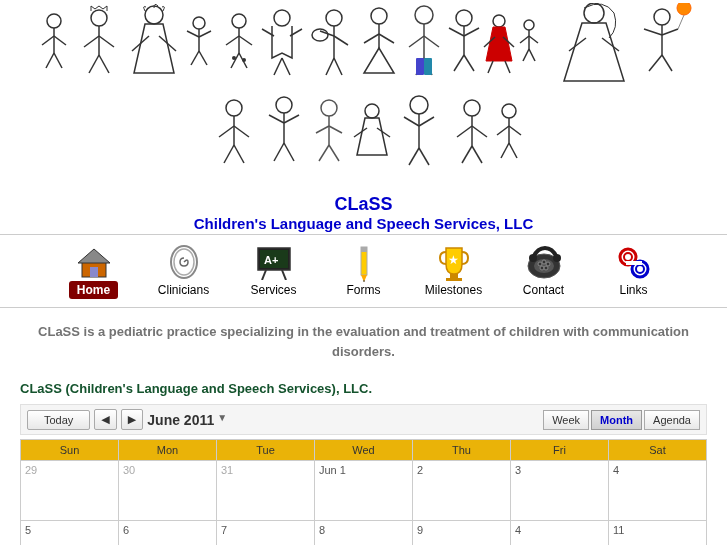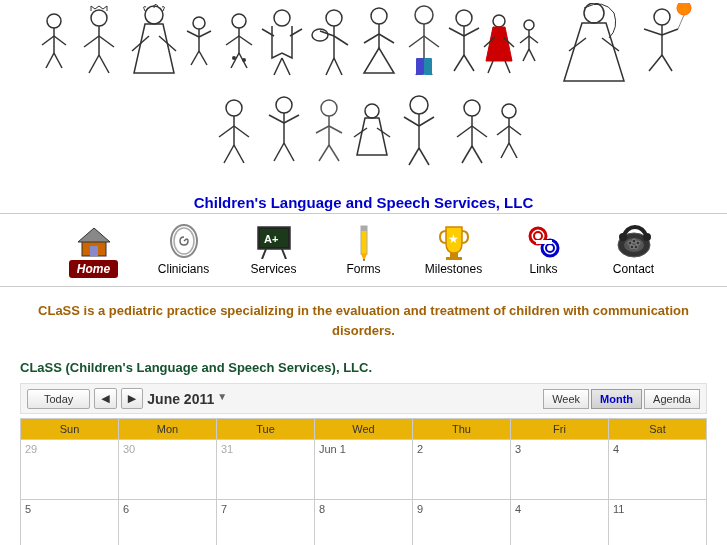--- a/index.html
+++ b/index.html
@@ -90,21 +90,21 @@
       text-align: center;
       margin-top: 2px;
     }
 
     
     .description {
       text-align: center;
       padding: 14px 31px;
       font-weight: bold;
       font-size: 13px;
-      color: #a16207;
+      color: #737373;
       line-height: 1.5;
     }
 
     
     .calendar-section {
       padding: 6px 20px 0 20px;
     }
 
     .calendar-title {
       font-weight: bold;
@@ -389,36 +389,37 @@
       <line x1="305" y1="25" x2="305" y2="50" stroke="#333" stroke-width="1.5"></line>
       <line x1="305" y1="33" x2="293" y2="42" stroke="#333" stroke-width="1.5"></line>
       <line x1="305" y1="33" x2="317" y2="42" stroke="#333" stroke-width="1.5"></line>
       <line x1="305" y1="50" x2="297" y2="65" stroke="#333" stroke-width="1.5"></line>
       <line x1="305" y1="50" x2="313" y2="65" stroke="#333" stroke-width="1.5"></line>
     </svg>
   </div>
 </div>
 
 <div class="site-title">
+  <div class="site-name">CLaSS</div>
   <div class="site-subtitle">Children's Language and Speech Services, LLC</div>
 </div>
 
 <div class="nav-bar">
 
   <div class="nav-item">
     <div class="nav-icon">
       <svg width="36" height="32" viewBox="0 0 36 32">
 
         <rect x="6" y="14" width="24" height="16" fill="#cc6600" stroke="#333" stroke-width="1"></rect>
         <polygon points="18,2 2,16 34,16" fill="#888" stroke="#333" stroke-width="1"></polygon>
         <rect x="14" y="20" width="8" height="10" fill="#8888cc"></rect>
       </svg>
     </div>
     <div class="nav-label">
-      <span style="background:#800000;color:#fff;border-radius:3px;padding:2px 8px;font-weight:bold;font-size:12px;font-style:italic;">Home</span>
+      <span style="background:#800000;color:#fff;border-radius:3px;padding:2px 8px;font-weight:bold;font-size:12px;">Home</span>
     </div>
   </div>
 
   <div class="nav-item">
     <div class="nav-icon">
       <svg width="36" height="38" viewBox="0 0 36 38">
 
         <ellipse cx="18" cy="18" rx="13" ry="16" fill="none" stroke="#888" stroke-width="2"></ellipse>
         <ellipse cx="18" cy="18" rx="10" ry="13" fill="none" stroke="#aaa" stroke-width="1.5"></ellipse>
 
@@ -468,51 +469,51 @@
         <rect x="10" y="34" width="16" height="3" fill="#cc8800"></rect>
 
         <text x="12" y="20" font-size="12" fill="#fff">★</text>
       </svg>
     </div>
     <div class="nav-label">Milestones</div>
   </div>
 
   <div class="nav-item">
     <div class="nav-icon">
+      <svg width="42" height="38" viewBox="0 0 42 38">
+
+        <ellipse cx="21" cy="22" rx="16" ry="12" fill="#333" stroke="#555" stroke-width="1"></ellipse>
+        <ellipse cx="21" cy="22" rx="10" ry="7" fill="#555"></ellipse>
+
+        <path d="M10,14 Q14,4 22,4 Q30,4 34,14" fill="none" stroke="#222" stroke-width="4"></path>
+        <circle cx="10" cy="14" r="4" fill="#222"></circle>
+        <circle cx="34" cy="14" r="4" fill="#222"></circle>
+
+        <circle cx="17" cy="20" r="2" fill="#333" stroke="#888" stroke-width="1"></circle>
+        <circle cx="21" cy="18" r="2" fill="#333" stroke="#888" stroke-width="1"></circle>
+        <circle cx="25" cy="20" r="2" fill="#333" stroke="#888" stroke-width="1"></circle>
+        <circle cx="19" cy="24" r="2" fill="#333" stroke="#888" stroke-width="1"></circle>
+        <circle cx="23" cy="24" r="2" fill="#333" stroke="#888" stroke-width="1"></circle>
+      </svg>
+    </div>
+    <div class="nav-label">Contact</div>
+  </div>
+
+  <div class="nav-item">
+    <div class="nav-icon">
       <svg width="36" height="36" viewBox="0 0 36 36">
 
         <circle cx="12" cy="12" r="8" fill="none" stroke="#cc0000" stroke-width="3"></circle>
         <circle cx="12" cy="12" r="4" fill="none" stroke="#cc0000" stroke-width="2"></circle>
         <circle cx="24" cy="24" r="8" fill="none" stroke="#0000cc" stroke-width="3"></circle>
         <circle cx="24" cy="24" r="4" fill="none" stroke="#0000cc" stroke-width="2"></circle>
         <rect x="10" y="16" width="16" height="4" fill="#fff"></rect>
       </svg>
     </div>
     <div class="nav-label">Links</div>
-  </div>
-
-  <div class="nav-item">
-    <div class="nav-icon">
-      <svg width="42" height="38" viewBox="0 0 42 38">
-
-        <ellipse cx="21" cy="22" rx="16" ry="12" fill="#333" stroke="#555" stroke-width="1"></ellipse>
-        <ellipse cx="21" cy="22" rx="10" ry="7" fill="#555"></ellipse>
-
-        <path d="M10,14 Q14,4 22,4 Q30,4 34,14" fill="none" stroke="#222" stroke-width="4"></path>
-        <circle cx="10" cy="14" r="4" fill="#222"></circle>
-        <circle cx="34" cy="14" r="4" fill="#222"></circle>
-
-        <circle cx="17" cy="20" r="2" fill="#333" stroke="#888" stroke-width="1"></circle>
-        <circle cx="21" cy="18" r="2" fill="#333" stroke="#888" stroke-width="1"></circle>
-        <circle cx="25" cy="20" r="2" fill="#333" stroke="#888" stroke-width="1"></circle>
-        <circle cx="19" cy="24" r="2" fill="#333" stroke="#888" stroke-width="1"></circle>
-        <circle cx="23" cy="24" r="2" fill="#333" stroke="#888" stroke-width="1"></circle>
-      </svg>
-    </div>
-    <div class="nav-label">Contact</div>
   </div>
 </div>
 
 <div class="description">
   <span>CLaSS is a pediatric practice specializing in the evaluation and treatment of children with communication disorders.</span>
 </div>
 
 <div class="calendar-section">
   <div class="calendar-title">CLaSS (Children's Language and Speech Services), LLC.</div>
 

